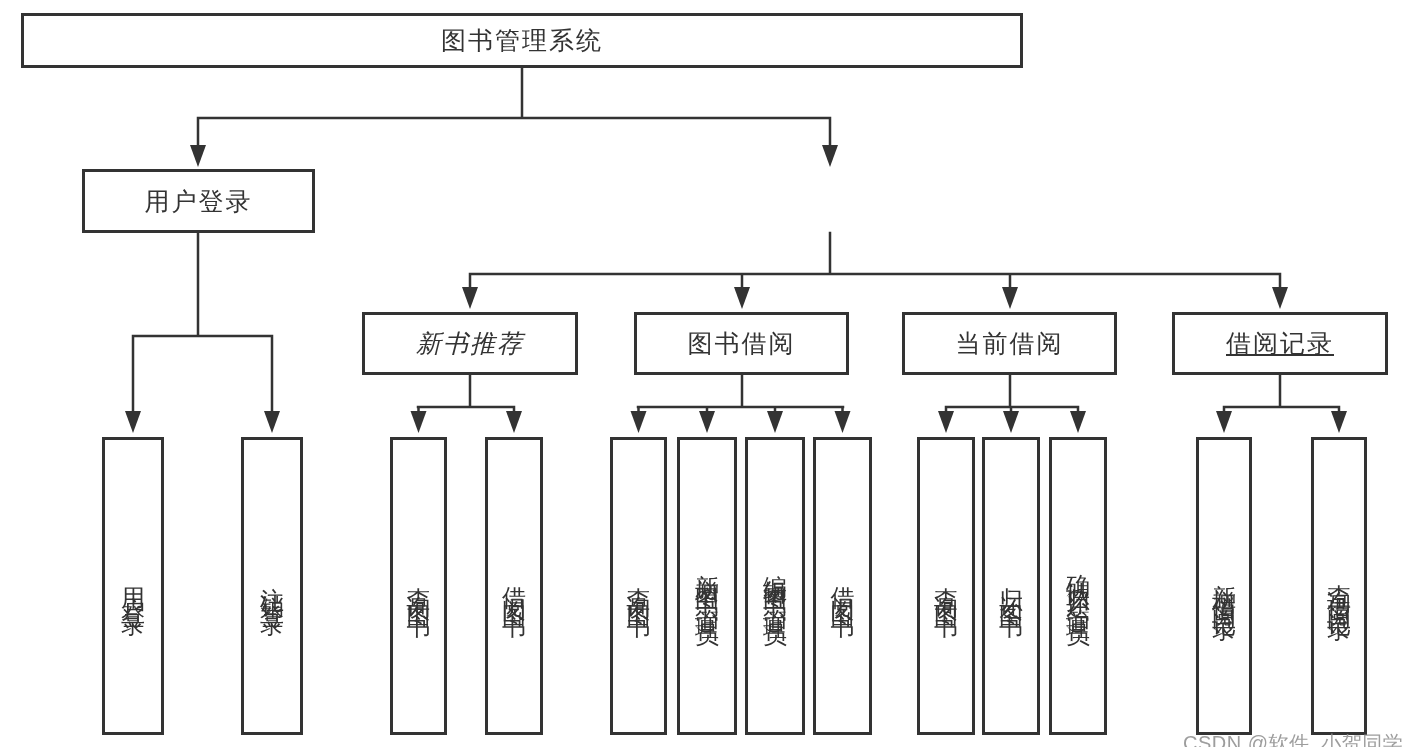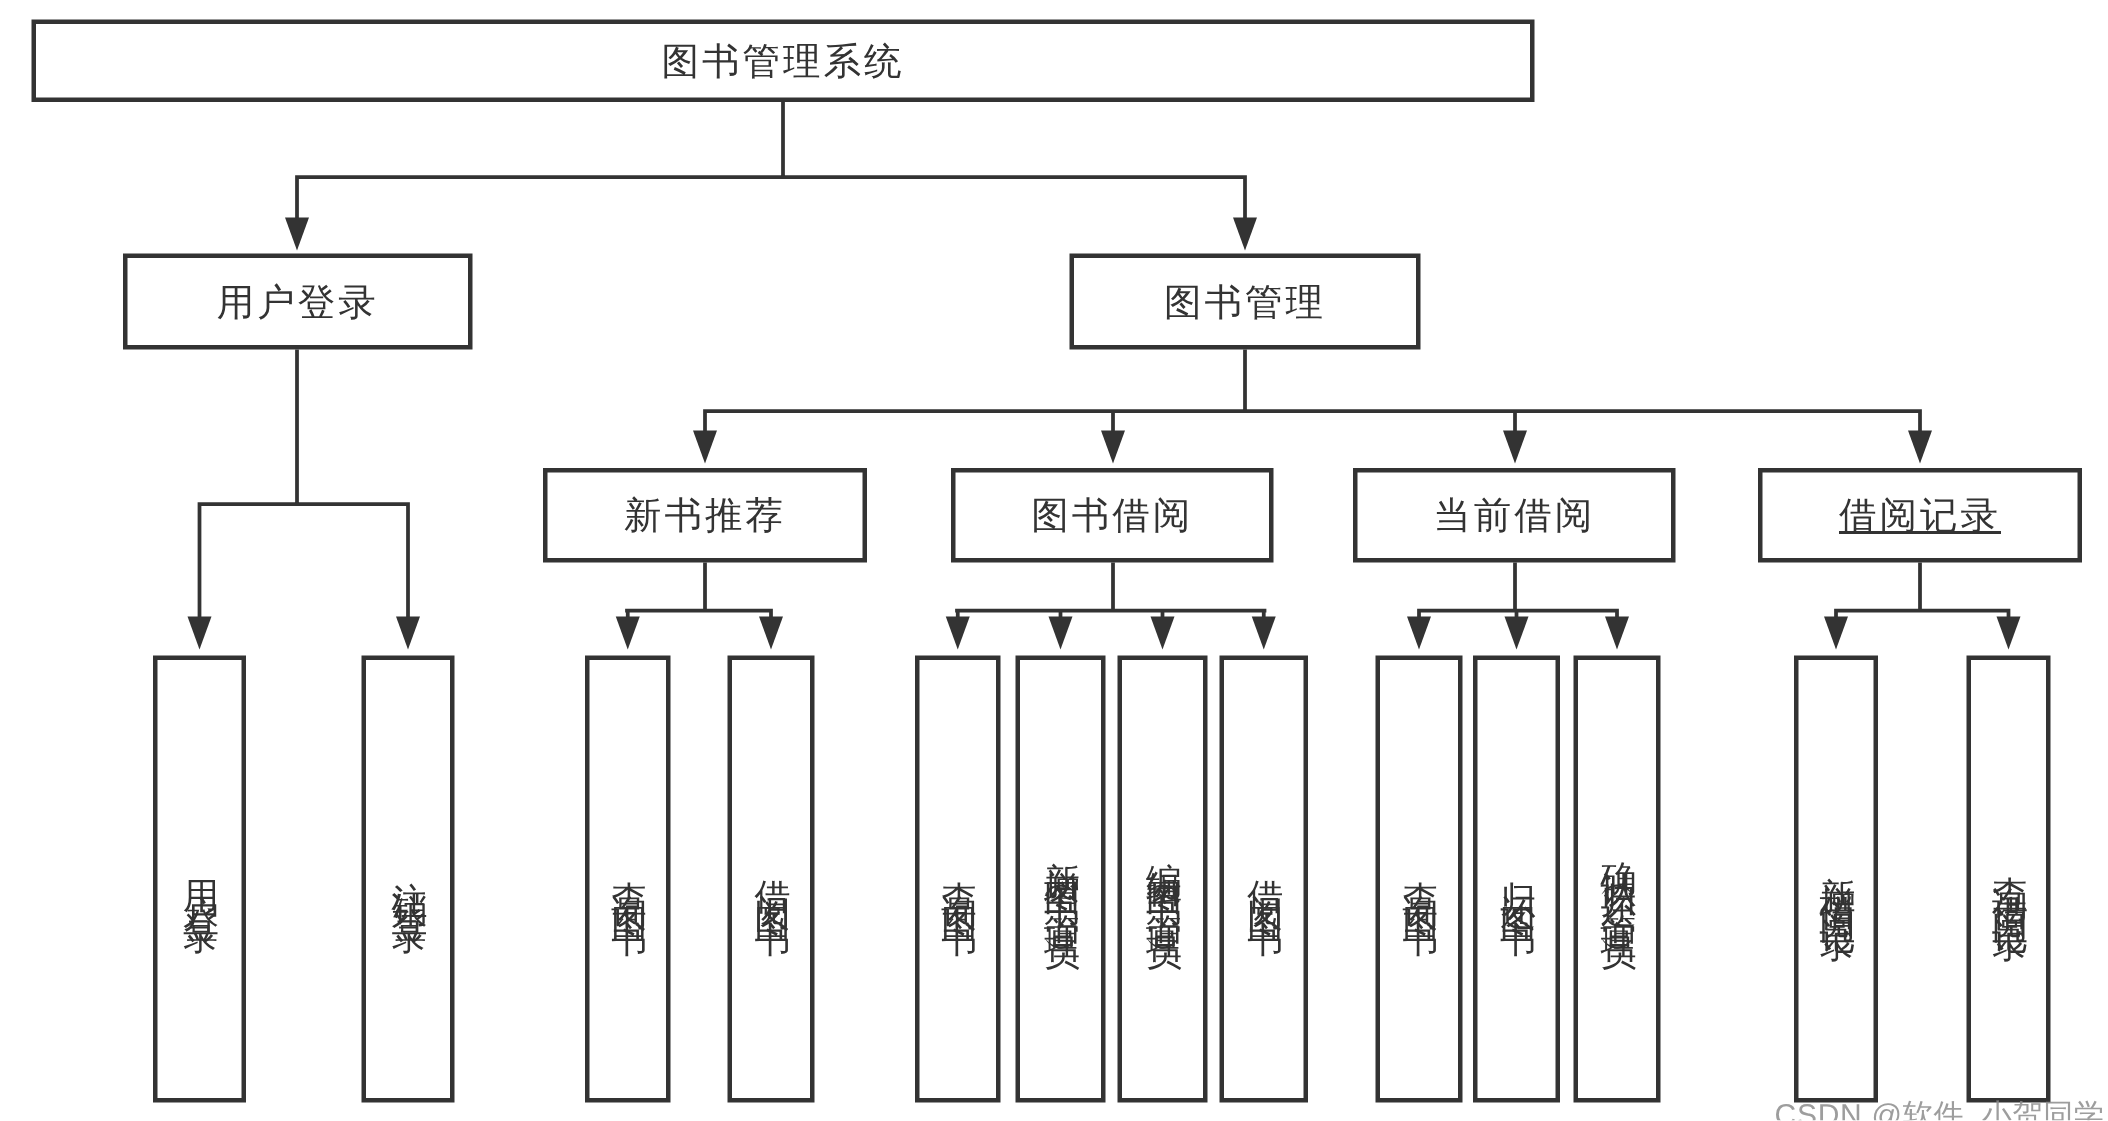--- a/index.html
+++ b/index.html
@@ -97,25 +97,22 @@
     </g>
   </svg>
 
   <div class="box" style="left:21px; top:13px; width:1002px; height:55px;">
     <span class="hlabel">图书管理系统</span>
   </div>
 
   <div class="box" style="left:82px; top:169px; width:233px; height:64px;">
     <span class="hlabel">用户登录</span>
   </div>
-  <div class="box" style="left:713px; top:169px; width:234px; height:64px;">
-    <span class="hlabel">图书管理</span>
-  </div>
 
-  <div class="box" style="left:362px; top:312px; width:216px; height:63px;">
+  <div class="box" style="left:362px; top:312px; width:216px; height:63px;font-style:italic;">
     <span class="hlabel">新书推荐</span>
   </div>
   <div class="box" style="left:902px; top:312px; width:215px; height:63px;">
     <span class="hlabel">当前借阅</span>
   </div>
   <div class="box" style="left:634px; top:312px; width:215px; height:63px;">
     <span class="hlabel">图书借阅</span>
   </div>
   <div class="box" style="left:1172px; top:312px; width:216px; height:63px;text-decoration:underline;">
     <span class="hlabel">借阅记录</span>

